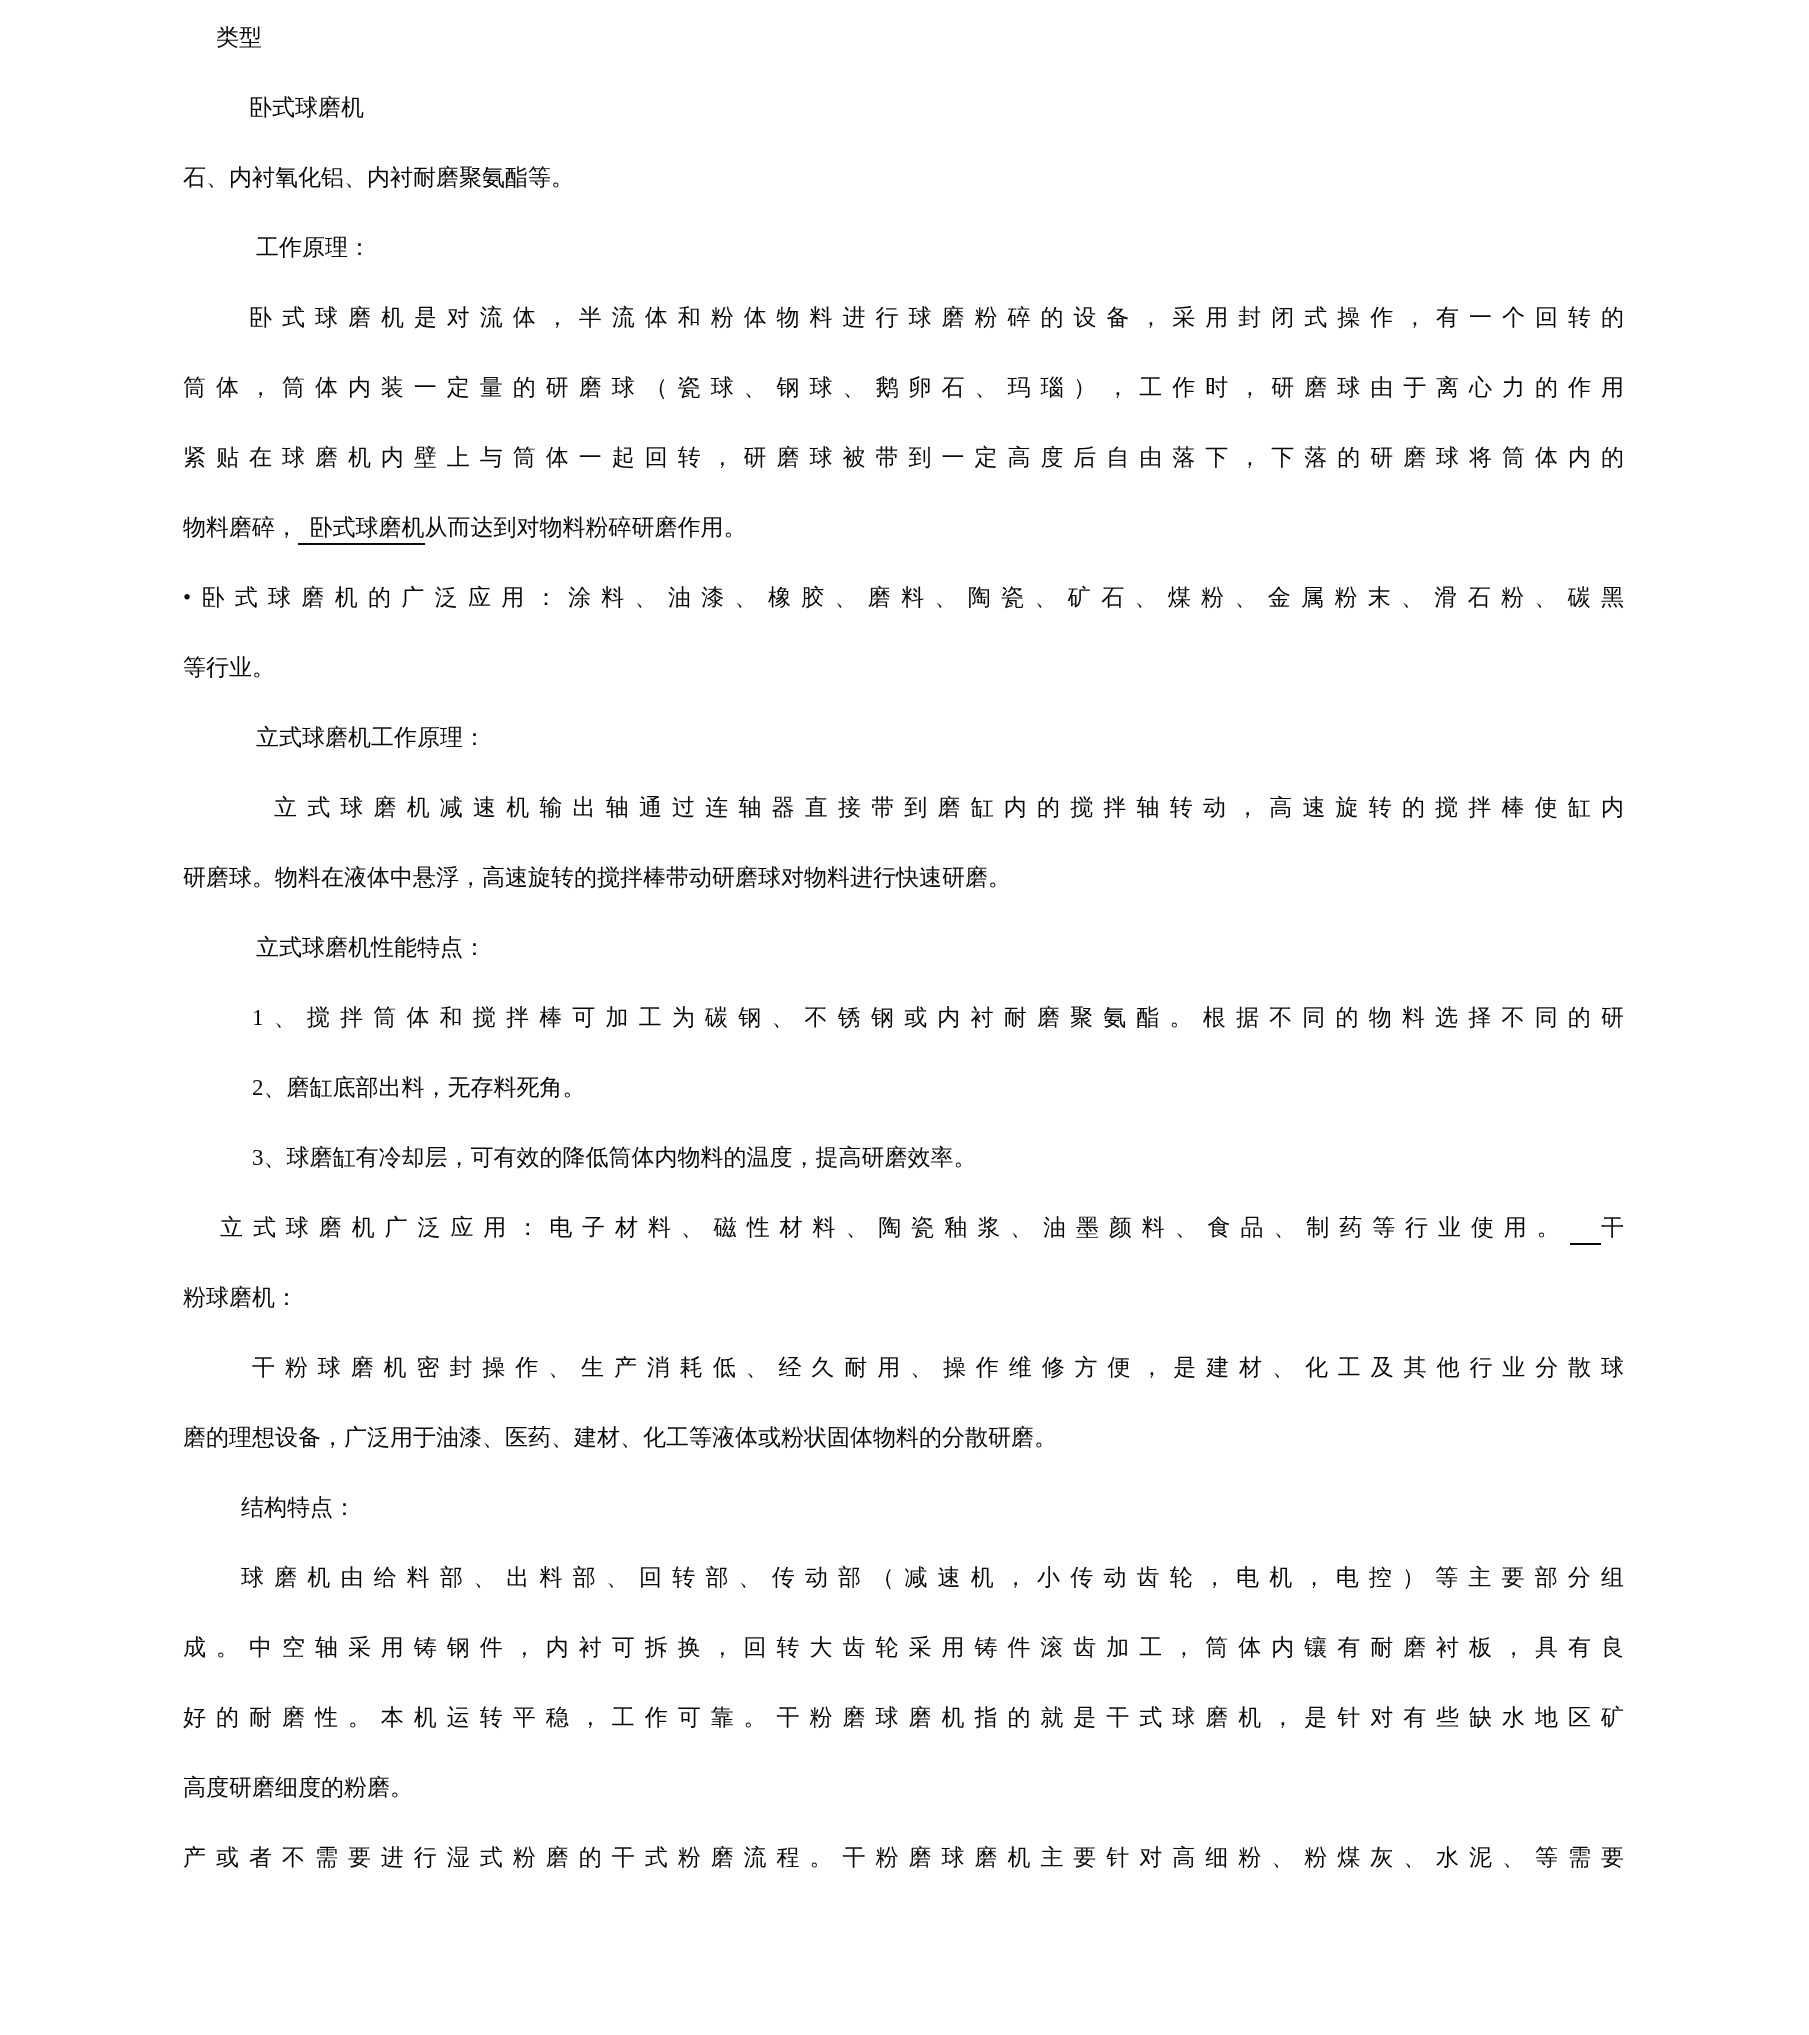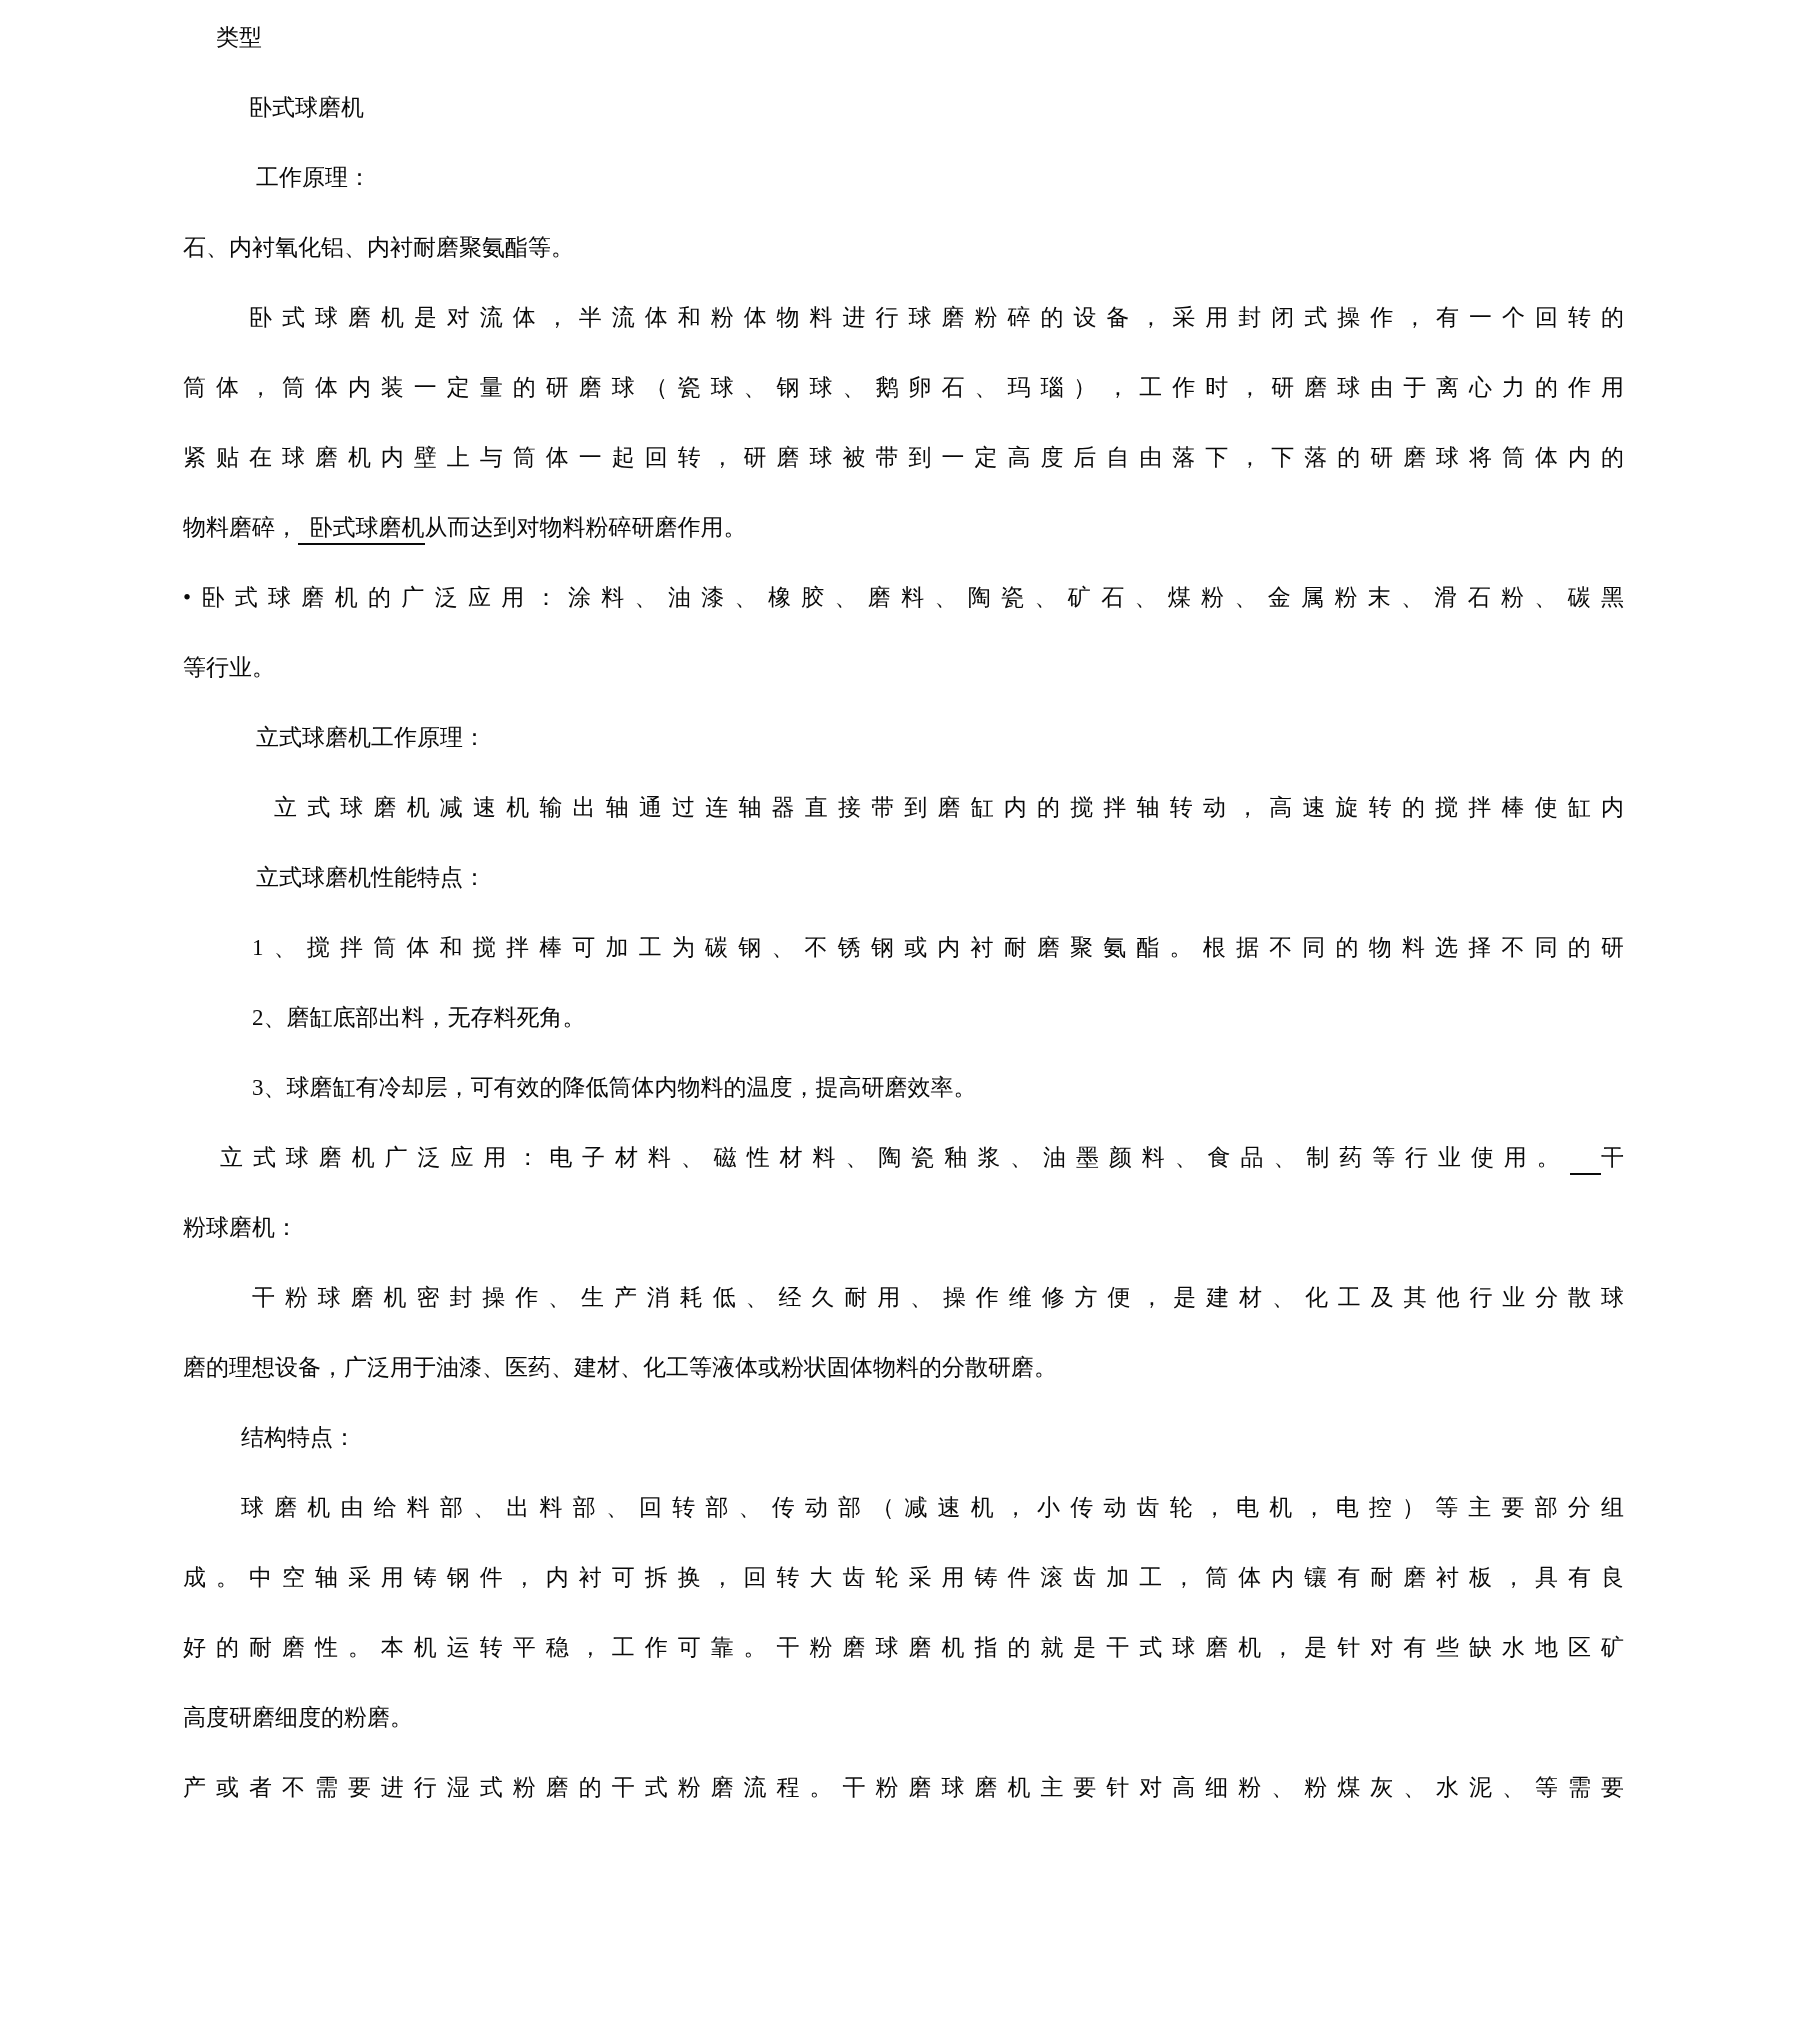--- a/index.html
+++ b/index.html
@@ -40,30 +40,31 @@
     padding-bottom: 2.9px;
   }
 </style>
 </head>
 <body>
 
 <div class="page" style="background: rgb(255, 255, 255); color: rgb(10, 10, 10);">
   <div class="doc-lines" id="doc-lines">
       <div class="line" style="padding-left: 33px;"><span>类型</span></div>
       <div class="line" style="padding-left: 66px;"><span>卧式球磨机</span></div>
+      <div class="line"><span>石、内衬氧化铝、内衬耐磨聚氨酯等。</span></div>
       <div class="line" style="padding-left: 73px;"><span>工作原理：</span></div>
-      <div class="line"><span>石、内衬氧化铝、内衬耐磨聚氨酯等。</span></div>
       <div class="line fill" style="padding-left: 66px;"><span>卧式球磨机是对流体，半流体和粉体物料进行球磨粉碎的设备，采用封闭式操作，有一个回转的</span></div>
       <div class="line fill"><span>筒体，筒体内装一定量的研磨球（瓷球、钢球、鹅卵石、玛瑙），工作时，研磨球由于离心力的作用</span></div>
       <div class="line fill"><span>紧贴在球磨机内壁上与筒体一起回转，研磨球被带到一定高度后自由落下，下落的研磨球将筒体内的</span></div>
       <div class="line"><span>物料磨碎，</span><span class="u">&nbsp;&nbsp;卧式球磨机</span><span>从而达到对物料粉碎研磨作用。</span></div>
       <div class="line fill"><span>•卧式球磨机的广泛应用：涂料、油漆、橡胶、磨料、陶瓷、矿石、煤粉、金属粉末、滑石粉、碳黑</span></div>
       <div class="line"><span>等行业。</span></div>
       <div class="line" style="padding-left: 73px;"><span>立式球磨机工作原理：</span></div>
       <div class="line fill" style="padding-left: 91px;"><span>立式球磨机减速机输出轴通过连轴器直接带到磨缸内的搅拌轴转动，高速旋转的搅拌棒使缸内</span></div>
+      <div class="line"><span>研磨球。物料在液体中悬浮，高速旋转的搅拌棒带动研磨球对物料进行快速研磨。</span></div>
       <div class="line" style="padding-left: 73px;"><span>立式球磨机性能特点：</span></div>
       <div class="line fill" style="padding-left: 69px;"><span>1、搅拌筒体和搅拌棒可加工为碳钢、不锈钢或内衬耐磨聚氨酯。根据不同的物料选择不同的研</span></div>
       <div class="line" style="padding-left: 69px;"><span>2、磨缸底部出料，无存料死角。</span></div>
       <div class="line" style="padding-left: 69px;"><span>3、球磨缸有冷却层，可有效的降低筒体内物料的温度，提高研磨效率。</span></div>
       <div class="line fill" style="padding-left: 37px;"><span>立式球磨机广泛应用：电子材料、磁性材料、陶瓷釉浆、油墨颜料、食品、制药等行业使用。</span><span class="u">&nbsp;&nbsp;</span><span>干</span></div>
       <div class="line"><span>粉球磨机：</span></div>
       <div class="line fill" style="padding-left: 69px;"><span>干粉球磨机密封操作、生产消耗低、经久耐用、操作维修方便，是建材、化工及其他行业分散球</span></div>
       <div class="line"><span>磨的理想设备，广泛用于油漆、医药、建材、化工等液体或粉状固体物料的分散研磨。</span></div>
       <div class="line" style="padding-left: 58px;"><span>结构特点：</span></div>
       <div class="line fill" style="padding-left: 58px;"><span>球磨机由给料部、出料部、回转部、传动部（减速机，小传动齿轮，电机，电控）等主要部分组</span></div>

